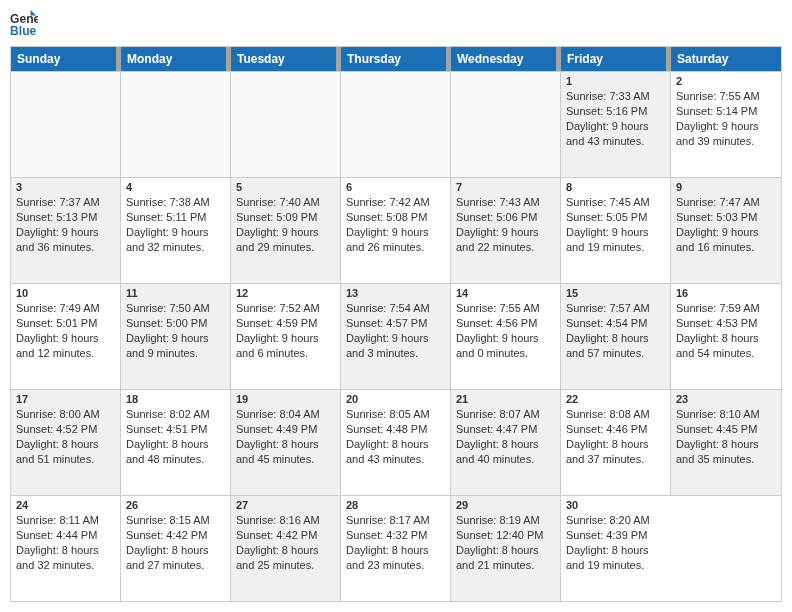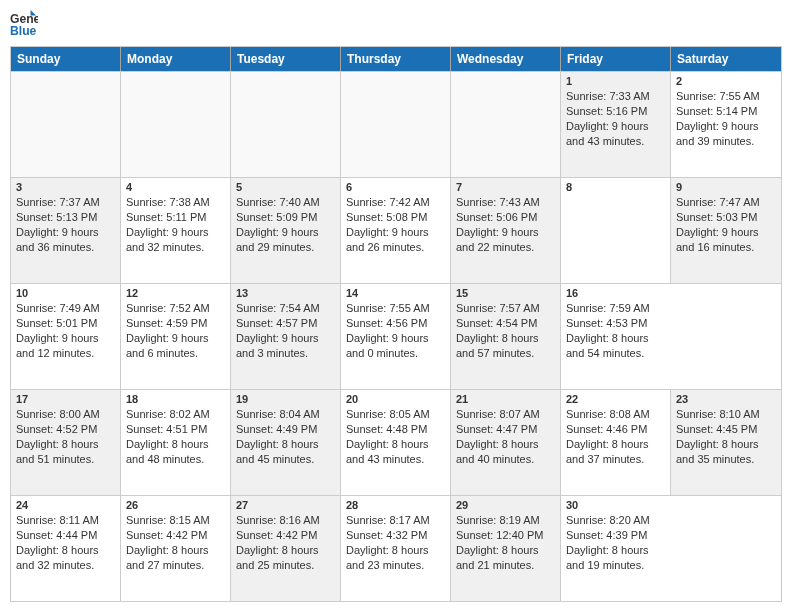--- a/index.html
+++ b/index.html
@@ -53,21 +53,21 @@
     .cal-header {
       display: grid;
       grid-template-columns: repeat(7, 1fr);
       background: #1a6fb5;
     }
     .cal-header-cell {
       color: #fff;
       font-size: 12px;
       font-weight: bold;
       padding: 5px 6px;
-      border-right: 1px solid #a3a3a3;
+      border-right: 5px solid #a3a3a3;
     }
     .cal-header-cell:last-child { border-right: none; }
     .cal-body {
       flex: 1;
       display: flex;
       flex-direction: column;
     }
     .cal-row {
       display: grid;
       grid-template-columns: repeat(7, 1fr);
@@ -170,34 +170,43 @@
 Daylight: 9 hours and 26 minutes.</div>
           </div>
           <div class="cal-cell shaded">
             <div class="day-num">7</div>
             <div class="day-info">Sunrise: 7:43 AM
 Sunset: 5:06 PM
 Daylight: 9 hours and 22 minutes.</div>
           </div>
           <div class="cal-cell">
             <div class="day-num">8</div>
+            <div class="day-info">Sunrise: 7:45 AM
+Sunset: 5:05 PM
+Daylight: 9 hours and 19 minutes.</div>
           </div>
           <div class="cal-cell shaded">
             <div class="day-num">9</div>
             <div class="day-info">Sunrise: 7:47 AM
 Sunset: 5:03 PM
 Daylight: 9 hours and 16 minutes.</div>
           </div>
         </div>
         <div class="cal-row">
           <div class="cal-cell">
             <div class="day-num">10</div>
             <div class="day-info">Sunrise: 7:49 AM
 Sunset: 5:01 PM
 Daylight: 9 hours and 12 minutes.</div>
+          </div>
+          <div class="cal-cell shaded">
+            <div class="day-num">11</div>
+            <div class="day-info">Sunrise: 7:50 AM
+Sunset: 5:00 PM
+Daylight: 9 hours and 9 minutes.</div>
           </div>
           <div class="cal-cell">
             <div class="day-num">12</div>
             <div class="day-info">Sunrise: 7:52 AM
 Sunset: 4:59 PM
 Daylight: 9 hours and 6 minutes.</div>
           </div>
           <div class="cal-cell shaded">
             <div class="day-num">13</div>
             <div class="day-info">Sunrise: 7:54 AM

